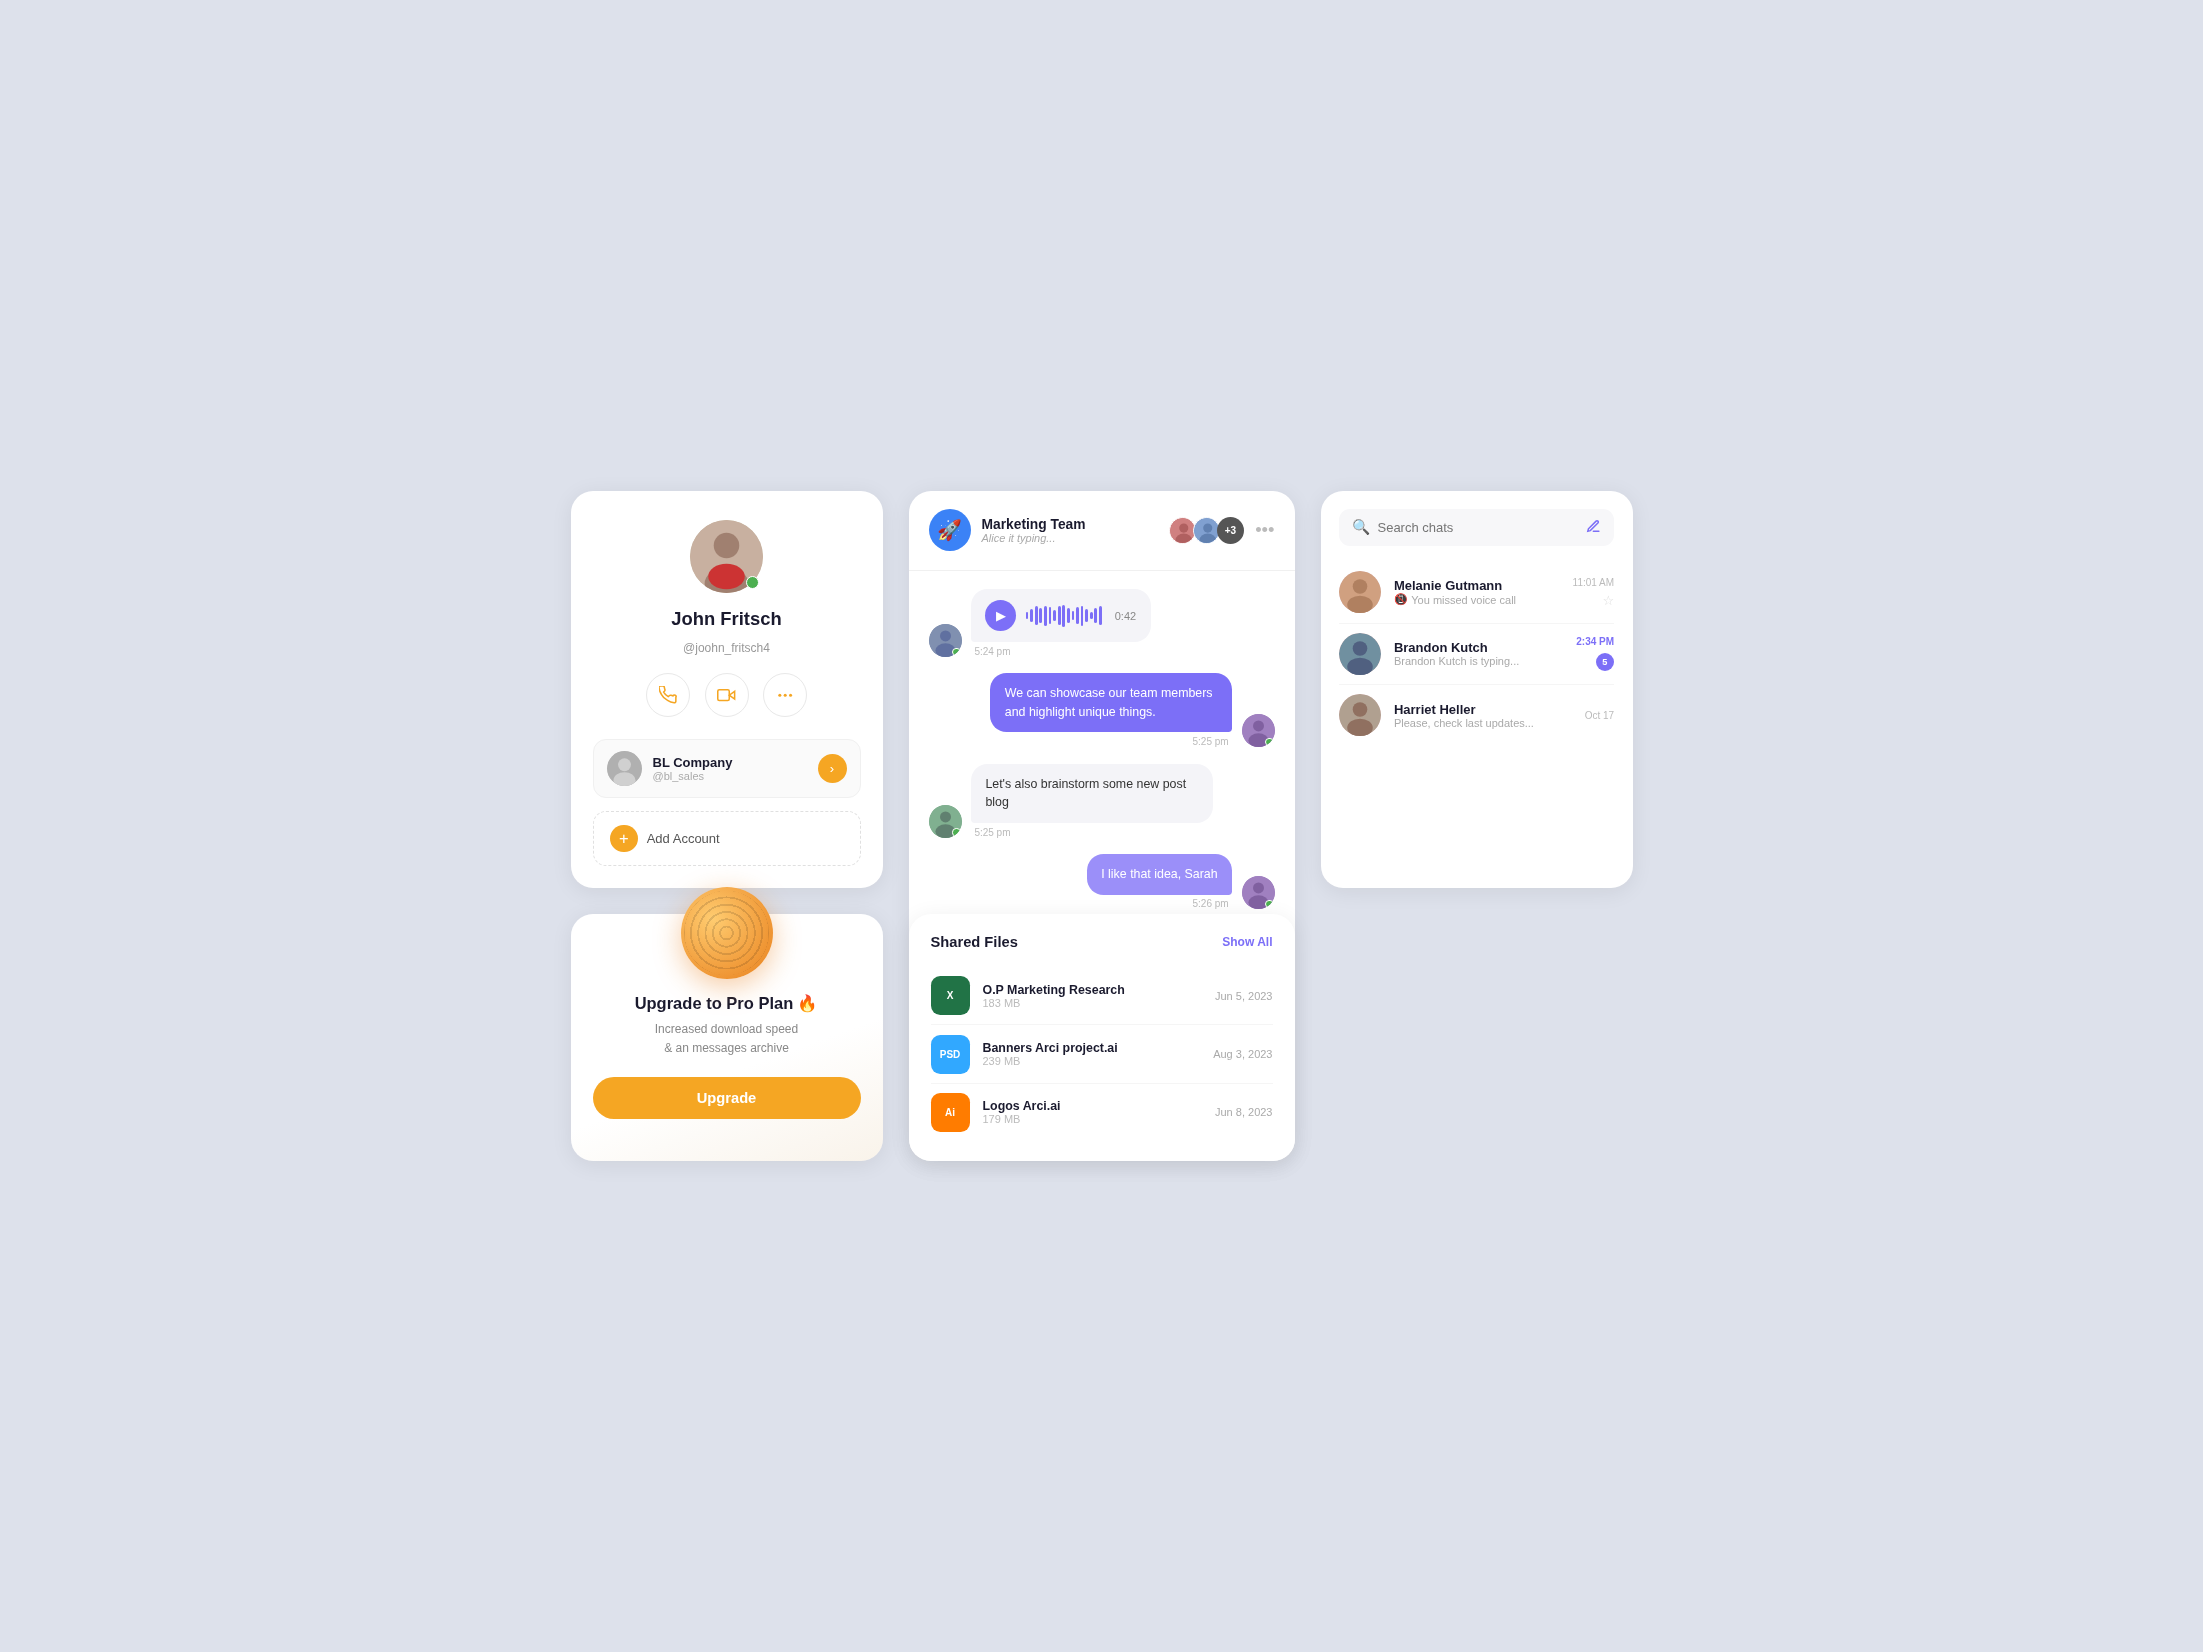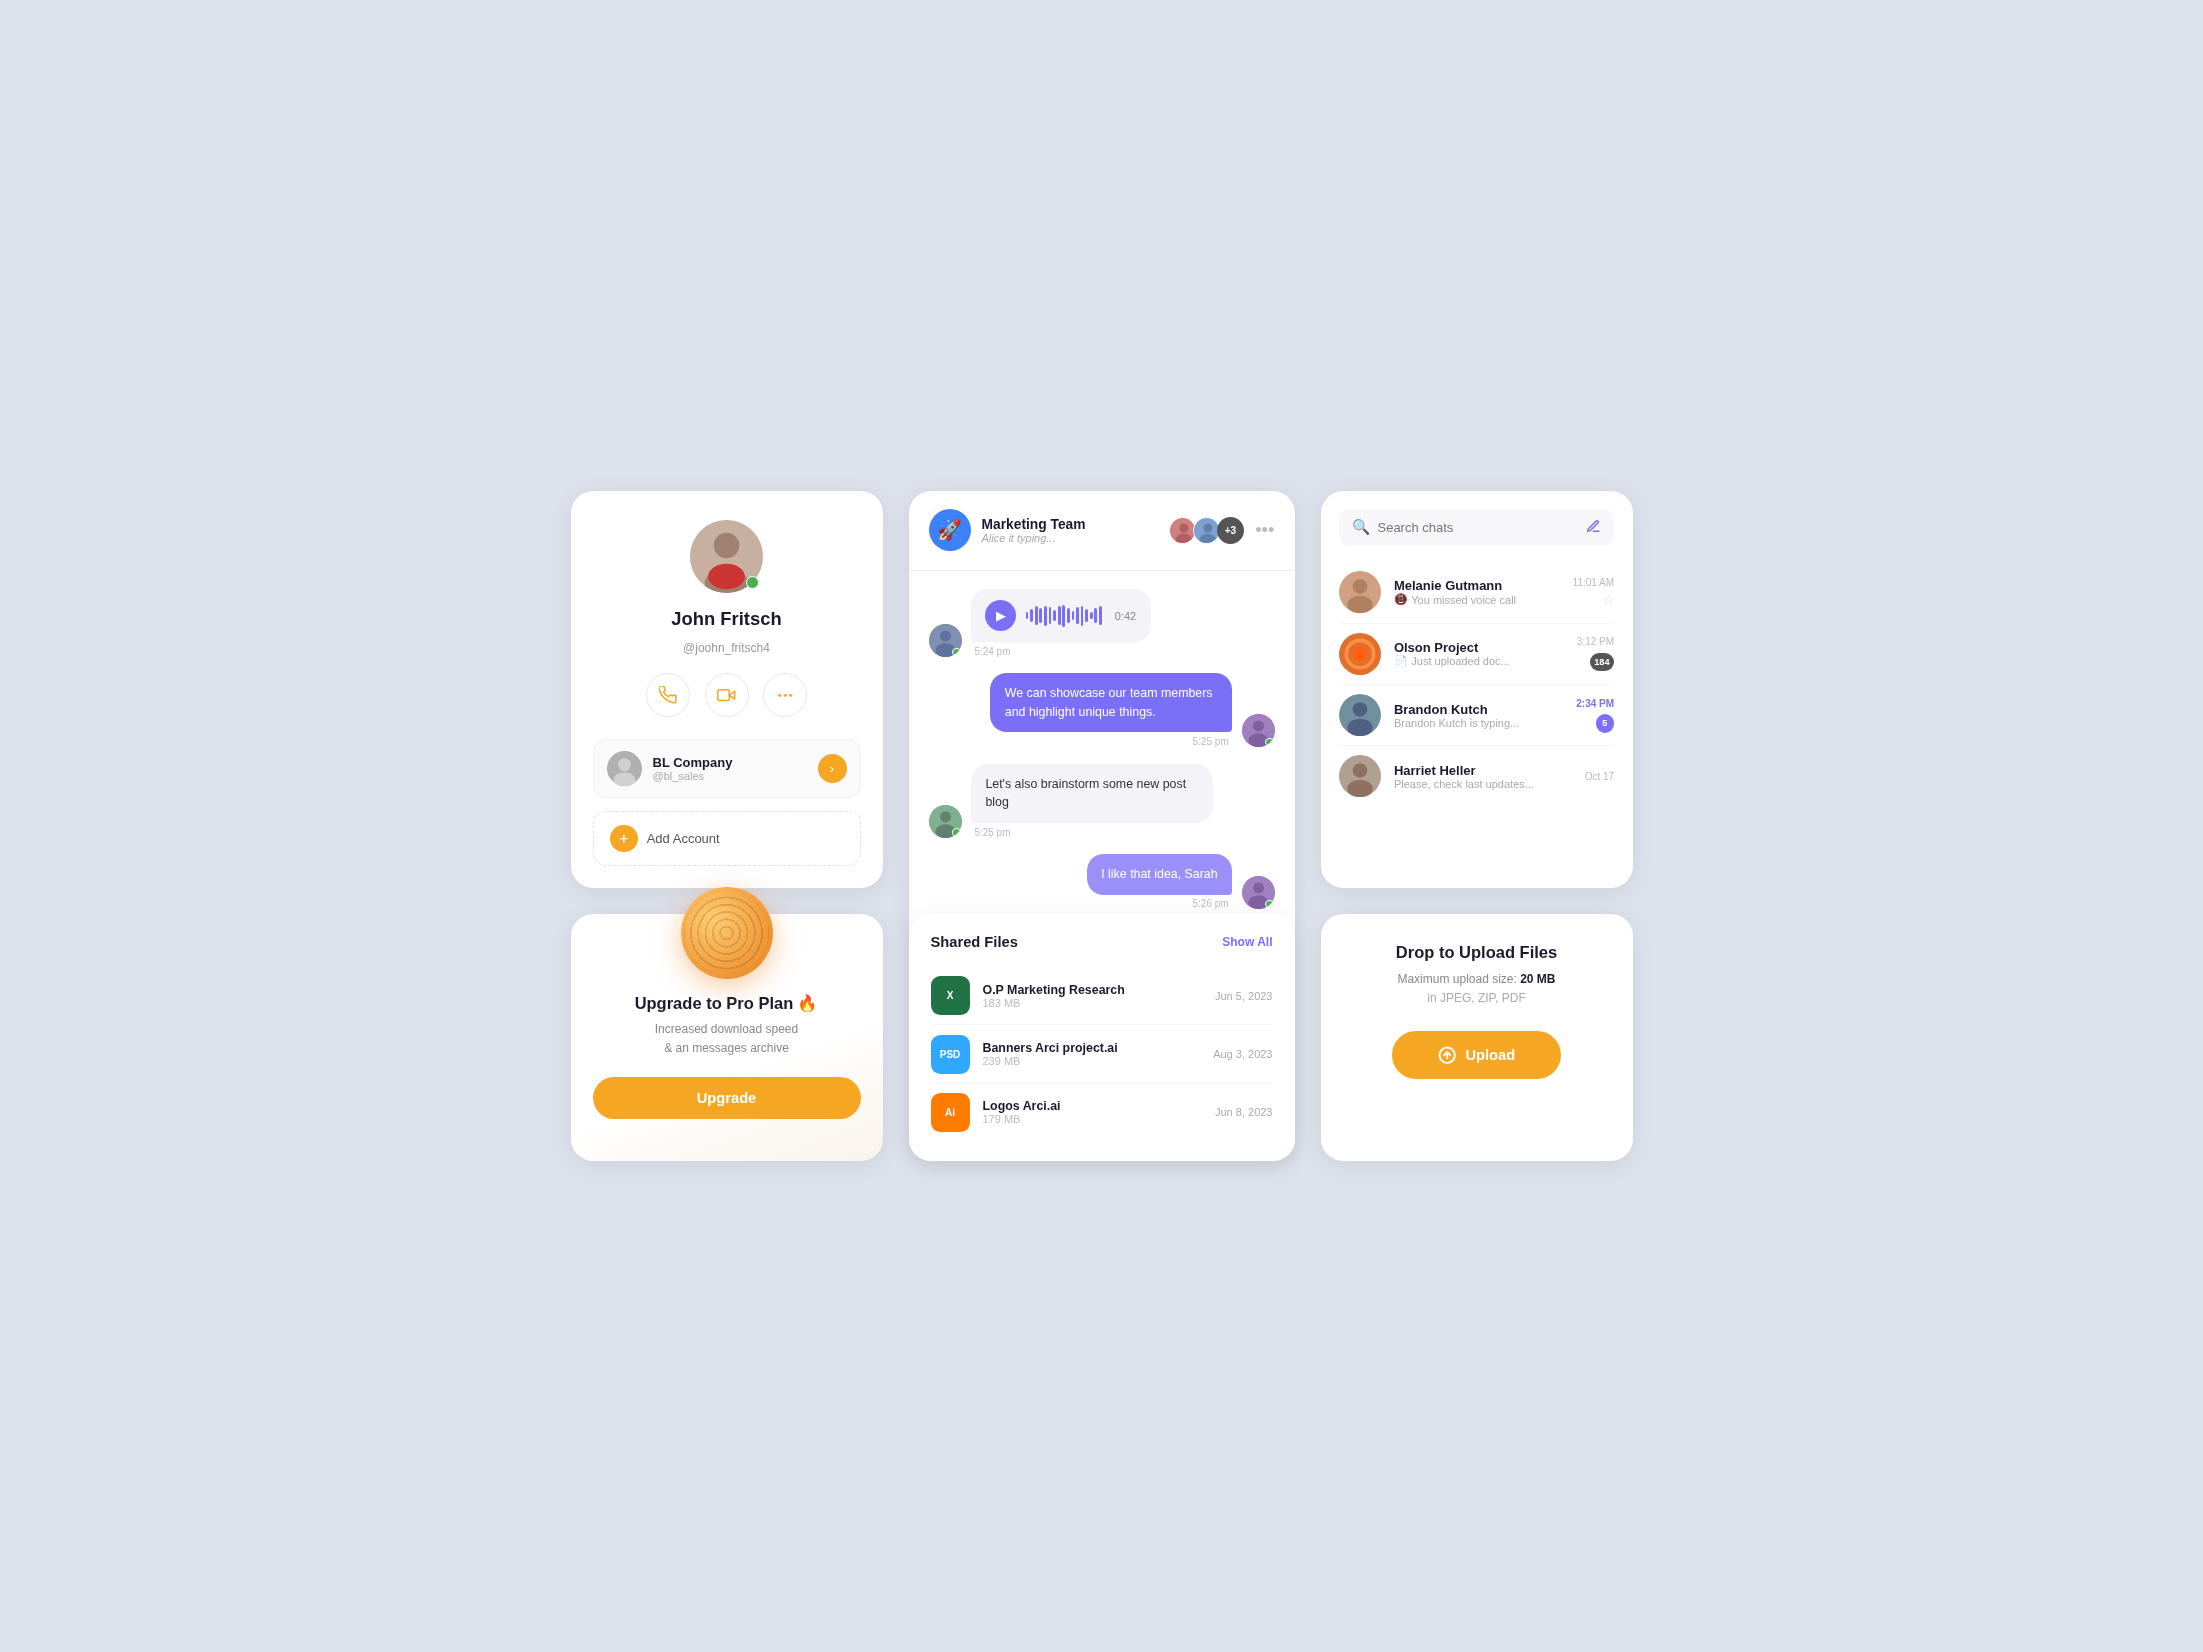--- a/index.html
+++ b/index.html
@@ -769,40 +769,20 @@
           <span>📵</span>
           <span>You missed voice call</span>
         </div>
       </div>
       <div class="contact-meta">
         <span class="contact-time">11:01 AM</span>
         <span class="star-icon">☆</span>
       </div>
     </div>
 
-    <div class="contact-item">
-      <div class="contact-avatar" style="background:#e0a050; border-radius:50%;">
-        <svg width="42" height="42" viewBox="0 0 46 46">
-            <circle cx="23" cy="23" r="23" fill="#e07030"></circle>
-            <circle cx="23" cy="23" r="15" fill="none" stroke="#ff9040" stroke-width="4"></circle>
-            <circle cx="23" cy="23" r="8" fill="#ff6010"></circle>
-          </svg>
-      </div>
-      <div class="contact-info">
-        <div class="contact-name">Olson Project</div>
-        <div class="contact-preview">
-          <span>📄</span>
-          <span>Just uploaded doc...</span>
-        </div>
-      </div>
-      <div class="contact-meta">
-        <span class="contact-time">3:12 PM</span>
-        <span class="badge">184</span>
-      </div>
-    </div>
 
     <div class="contact-item">
       <div class="contact-avatar">
         <svg width="42" height="42" viewBox="0 0 46 46">
             <circle cx="23" cy="23" r="23" fill="#7090a0"></circle>
             <circle cx="23" cy="17" r="8" fill="#506080"></circle>
             <ellipse cx="23" cy="37" rx="14" ry="10" fill="#506080"></ellipse>
           </svg>
       </div>
       <div class="contact-info">
@@ -870,31 +850,15 @@
     <div class="file-item">
       <div class="file-icon ai">Ai</div>
       <div class="file-info">
         <div class="file-name">Logos Arci.ai</div>
         <div class="file-size">179 MB</div>
       </div>
       <div class="file-date">Jun 8, 2023</div>
     </div>
   </div>
 
-  <div class="card upload-card">
-    <div class="upload-title">Drop to Upload Files</div>
-    <div class="upload-size-text">
-      <span>Maximum upload size:</span>
-      <strong>20 MB</strong>
-    </div>
-    <div class="upload-formats">in JPEG, ZIP, PDF</div>
-    <button class="upload-btn">
-      <svg width="18.4" height="18.4" viewBox="0 0 24 24" fill="none" stroke="#fff" stroke-width="2.5" stroke-linecap="round">
-          <circle cx="12" cy="12" r="10"></circle>
-          <polyline points="16 12 12 8 8 12"></polyline>
-          <line x1="12" y1="16" x2="12" y2="8"></line>
-        </svg>
-      <span>Upload</span>
-    </button>
-  </div>
 
 </div>
 
 
 </body></html>

